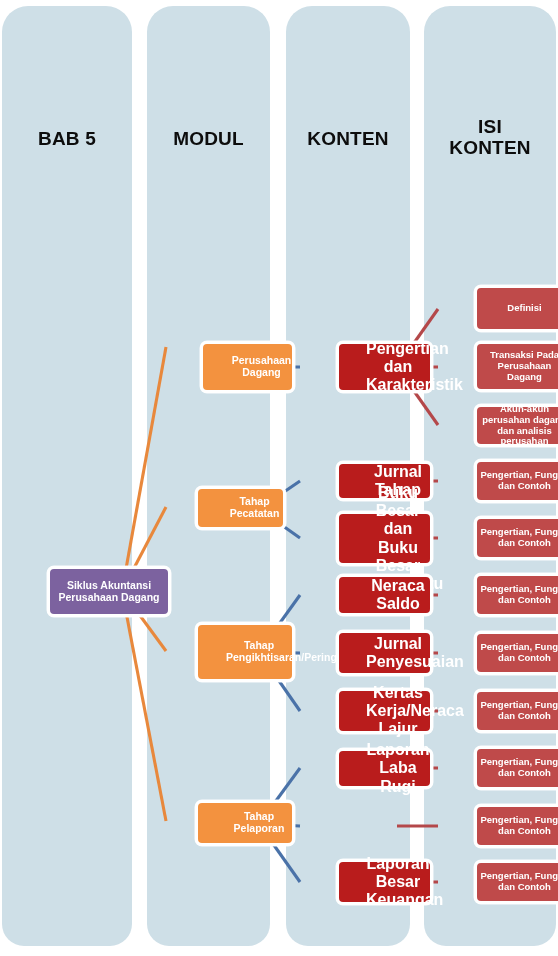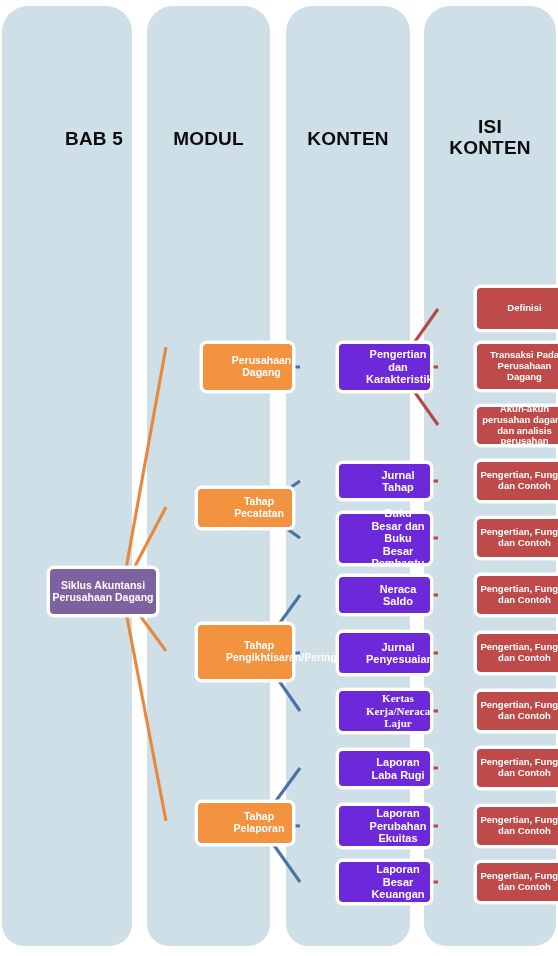--- a/index.html
+++ b/index.html
@@ -62,22 +62,22 @@
   .node-root {
     background: #7c629f;
     font-size: 10.5px;
   }
   .node-module {
     background: #f3923f;
     font-size: 10.5px;
     padding-left: 28px;
   }
   .node-konten {
-    background: #6d28d9;
-    font-size: 11px;
+    background: #b91c1c;
+    font-size: 16px;
     padding-left: 27px;
   }
   .node-isi {
     background: #bf4a4a;
     font-size: 9.5px;
   }
   .node-overflow > span {
     overflow: visible;
     white-space: normal;
   }
@@ -85,21 +85,21 @@
 </head>
 <body>
 
 <div id="canvas">
 
   <div class="col-band" style="left:2px; top:6px; width:130px; height:940px;"></div>
   <div class="col-band" style="left:147px; top:6px; width:123px; height:940px;"></div>
   <div class="col-band" style="left:286px; top:6px; width:124px; height:940px;"></div>
   <div class="col-band" style="left:424px; top:6px; width:132px; height:940px;"></div>
 
-  <div class="col-title" style="left:2px; top:128px; width:130px;margin-left:27px;">BAB 5</div>
+  <div class="col-title" style="left:2px; top:128px; width:130px;">BAB 5</div>
   <div class="col-title" style="left:147px; top:128px; width:123px;">MODUL</div>
   <div class="col-title" style="left:286px; top:128px; width:124px;">KONTEN</div>
   <div class="col-title" style="left:424px; top:116px; width:132px;">
     <div>ISI</div>
     <div>KONTEN</div>
   </div>
 
   <svg class="layer" viewBox="0 0 558 956">
 
     <g stroke="#e8883c" stroke-width="3.1" fill="none">
@@ -129,28 +129,28 @@
       <line x1="397" y1="538" x2="438" y2="538"></line>
       <line x1="397" y1="595" x2="438" y2="595"></line>
       <line x1="397" y1="653" x2="438" y2="653"></line>
       <line x1="397" y1="711" x2="438" y2="711"></line>
       <line x1="397" y1="768" x2="438" y2="768"></line>
       <line x1="397" y1="826" x2="438" y2="826"></line>
       <line x1="397" y1="882" x2="438" y2="882"></line>
     </g>
   </svg>
 
-  <div class="node node-root" style="left:11px; top:566px; width:112px; height:51px;">
+  <div class="node node-root" style="left:11px; top:566px; width:124px; height:51px;">
     <span>Siklus Akuntansi Perusahaan  Dagang</span>
   </div>
 
   <div class="node node-module" style="left:164px; top:341px; width:95px; height:52px;">
     <span>Perusahaan Dagang</span>
   </div>
-  <div class="node node-module" style="left:159px; top:486px; width:100px; height:44px;">
+  <div class="node node-module" style="left:159px; top:486px; width:91px; height:44px;">
     <span>Tahap Pecatatan</span>
   </div>
   <div class="node node-module" style="left:159px; top:622px; width:100px; height:60px;">
     <span>Tahap Pengikhtisaran/Peringkasan</span>
   </div>
   <div class="node node-module" style="left:159px; top:800px; width:100px; height:46px;">
     <span>Tahap Pelaporan</span>
   </div>
 
   <div class="node node-konten" style="left:300px; top:341px; width:97px; height:52px;">
@@ -161,29 +161,26 @@
   </div>
   <div class="node node-konten" style="left:300px; top:511px; width:97px; height:55px;">
     <span>Buku Besar dan Buku Besar Pembantu</span>
   </div>
   <div class="node node-konten" style="left:300px; top:574px; width:97px; height:42px;">
     <span>Neraca Saldo</span>
   </div>
   <div class="node node-konten" style="left:300px; top:630px; width:97px; height:46px;">
     <span>Jurnal Penyesuaian</span>
   </div>
-  <div class="node node-konten" style="left:300px; top:688px; width:97px; height:46px;font-family:Liberation Serif, serif;">
+  <div class="node node-konten" style="left:300px; top:688px; width:97px; height:46px;">
     <span>Kertas Kerja/Neraca Lajur</span>
   </div>
   <div class="node node-konten" style="left:300px; top:748px; width:97px; height:41px;">
     <span>Laporan Laba Rugi</span>
   </div>
-  <div class="node node-konten" style="left:300px; top:803px; width:97px; height:46px;">
-    <span>Laporan Perubahan  Ekuitas</span>
-  </div>
   <div class="node node-konten" style="left:300px; top:859px; width:97px; height:46px;">
     <span>Laporan Besar Keuangan</span>
   </div>
 
   <div class="node node-isi" style="left:438px; top:285px; width:101px; height:47px;">
     <span>Definisi</span>
   </div>
   <div class="node node-isi" style="left:438px; top:341px; width:101px; height:51px;">
     <span>Transaksi Pada Perusahaan Dagang</span>
   </div>

